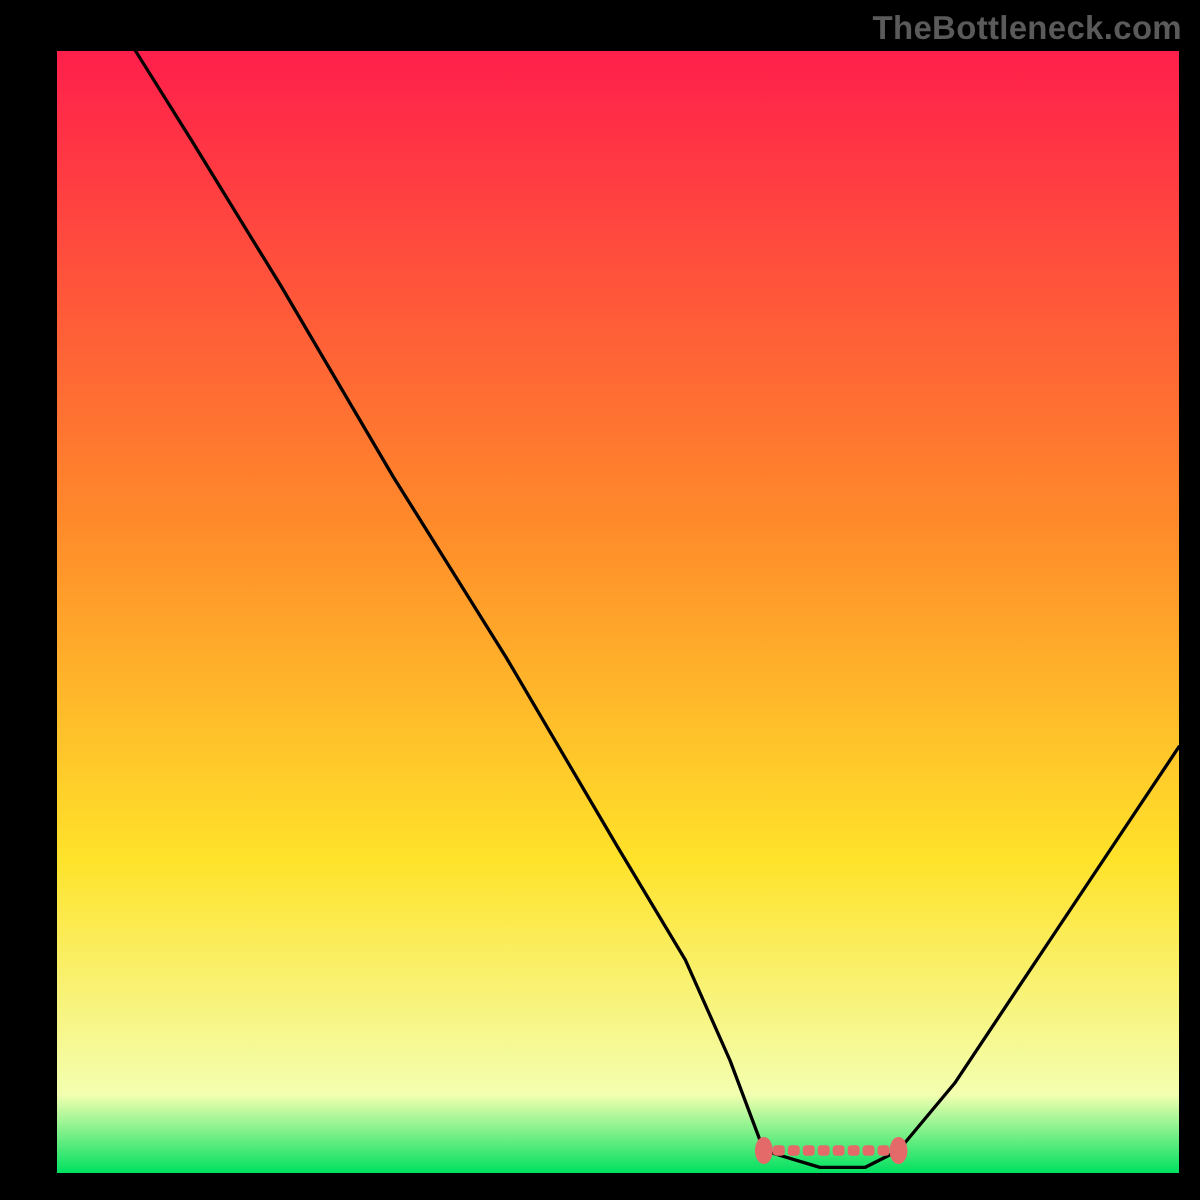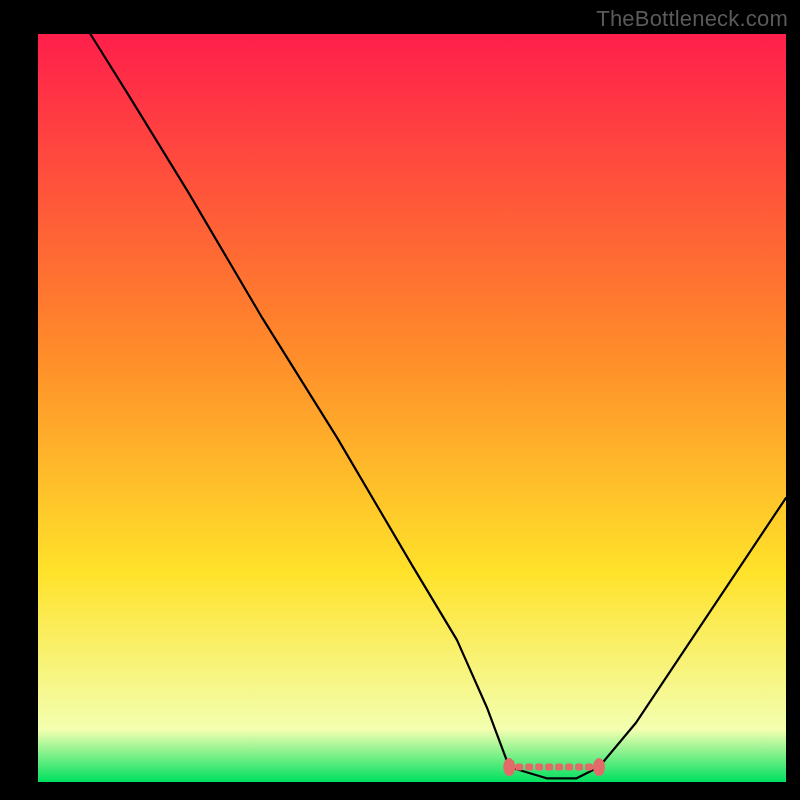--- a/index.html
+++ b/index.html
@@ -15,21 +15,21 @@
     width: 800px;
     height: 800px;
     background: #000;
   }
   .watermark {
     position: absolute;
     top: 6px;
     right: 12px;
     color: #5a5a5a;
     font-size: 22px;
-    font-weight: 400;
+    font-weight: 700;
     letter-spacing: 0.2px;
     z-index: 3;
   }
   svg {
     position: absolute;
     top: 0;
     left: 0;
   }
 </style>
 </head>

